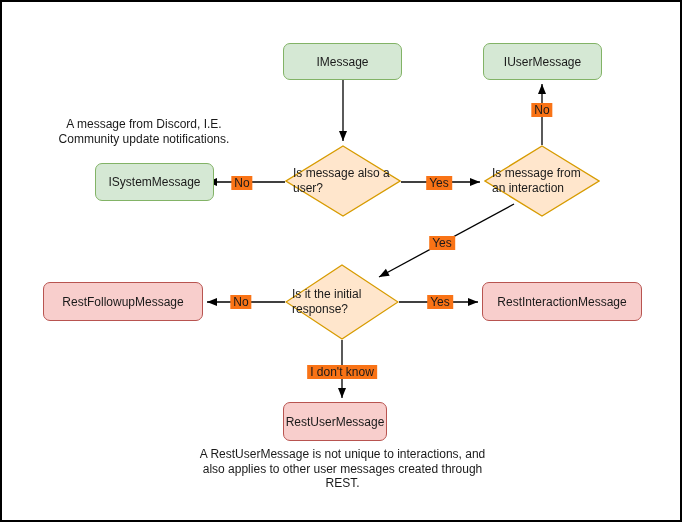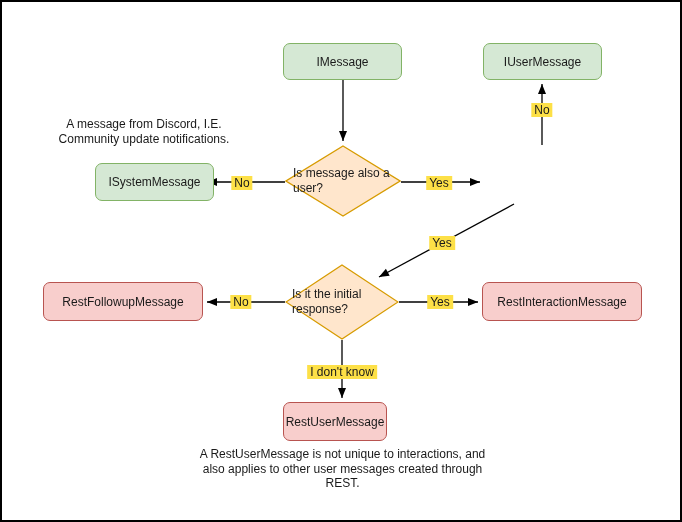--- a/index.html
+++ b/index.html
@@ -27,21 +27,21 @@
   }
   .box { border: 1.3px solid; border-radius: 7px; }
   .green { background: #d5e8d4; border-color: #82b366; }
   .red   { background: #f8cecc; border-color: #b85450; }
   .diamond { background: transparent; }
   .diamond > svg { position: absolute; left: 0; top: 0; }
   .diamond .dlabel { position: relative; z-index: 1; width: 100px; line-height: 1.25; }
   .elabel {
     position: absolute;
     transform: translate(-50%, -50%);
-    background: #fde047;
+    background: #f97316;
     padding: 0 3px;
     white-space: nowrap;
     z-index: 2;
   }
   .note {
     position: absolute;
     text-align: center;
     line-height: 1.22;
   }
 </style>
@@ -78,20 +78,26 @@
     <span>ISystemMessage</span>
   </div>
 
   <div class="node diamond" style="left:283px; top:143px; width:116px; height:72px;">
     <svg width="116" height="72">
       <polygon points="58,1 115,36 58,71 1,36" fill="#ffe6cc" stroke="#d79b00" stroke-width="1.3"></polygon>
     </svg>
     <span class="dlabel">Is message also a user?</span>
   </div>
 
+  <div class="node diamond" style="left:482px; top:143px; width:116px; height:72px;">
+    <svg width="116" height="72">
+      <polygon points="58,1 115,36 58,71 1,36" fill="#ffe6cc" stroke="#d79b00" stroke-width="1.3"></polygon>
+    </svg>
+    <span class="dlabel">Is message from an interaction</span>
+  </div>
 
   <div class="node box red" style="left:41px; top:280px; width:160px; height:39px;">
     <span>RestFollowupMessage</span>
   </div>
 
   <div class="node diamond" style="left:283px; top:262px; width:114px; height:76px;">
     <svg width="114" height="76">
       <polygon points="57,1 113,38 57,75 1,38" fill="#ffe6cc" stroke="#d79b00" stroke-width="1.3"></polygon>
     </svg>
     <span class="dlabel">Is it the initial response?</span>

